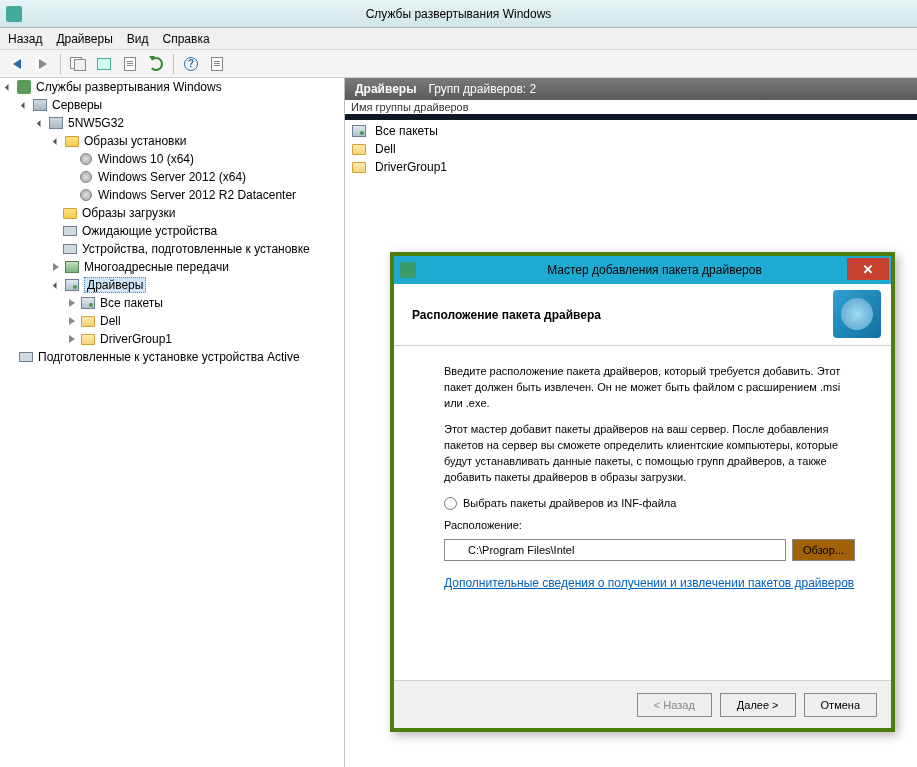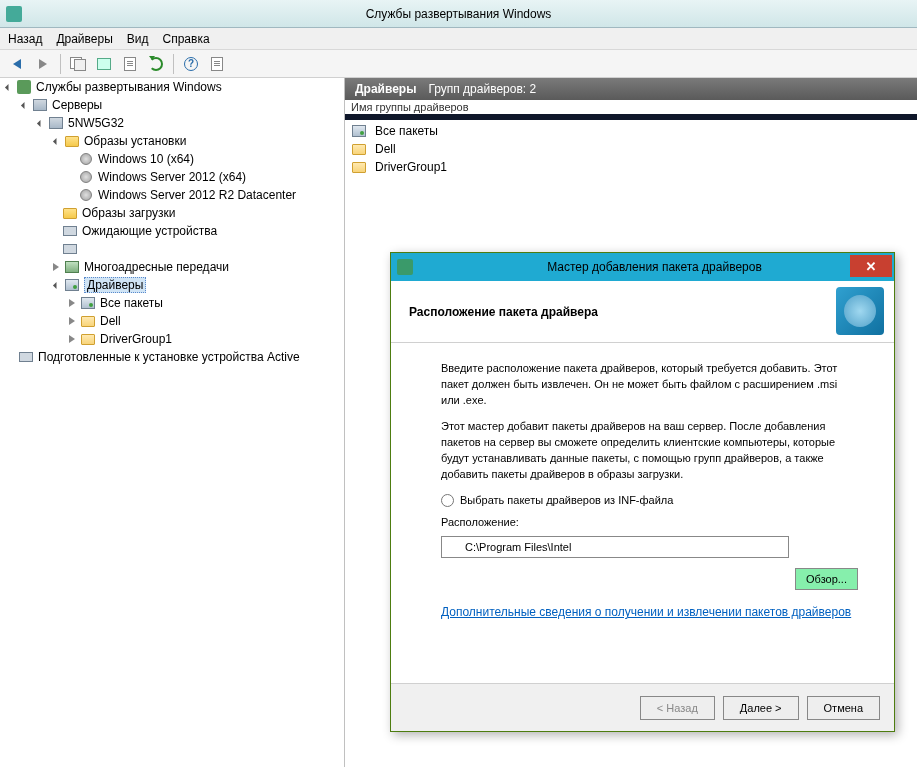--- a/index.html
+++ b/index.html
@@ -59,37 +59,37 @@
 .content-header { height: 22px; background: linear-gradient(#7a7a7a,#5a5a5a); color:#fff; display:flex; align-items:center; padding:0 10px; font-size:12px; gap: 12px; }
 .content-header b { font-weight: bold; }
 
 
 .list-header { height:20px; background:#fff; border-bottom:6px solid #0f172a; display:flex; align-items:center; padding:0 6px; }
 .list-col { font-size:11px; color:#333; }
 .list-body { background:#fff; flex:1; padding:2px 0; }
 .list-row { display:flex; align-items:center; height:18px; padding:0 6px; gap:4px; }
 
 
-.wizard { position:absolute; left:390px; top:252px; width:505px; height:480px; background:#fff; border:1px solid #4d7c0f; box-shadow: 3px 3px 10px rgba(0,0,0,0.3); }
+.wizard { position:absolute; left:390px; top:252px; width:505px; height:480px; background:#fff; border:4px solid #4d7c0f; box-shadow: 3px 3px 10px rgba(0,0,0,0.3); }
 .wiz-title { height:28px; background:#1faad2; display:flex; align-items:center; padding:0 6px; position:relative; }
 .wiz-title-icon { width:16px; height:16px; background:#3a9a6a; border-radius:2px; margin-right:8px; }
 .wiz-title-text { flex:1; text-align:center; color:#000; font-size:12px; }
 .wiz-close { width:42px; height:22px; background:#c84030; color:#fff; display:flex; align-items:center; justify-content:center; font-size:13px; font-weight:bold; cursor:pointer; position:absolute; right:2px; top:2px; }
 .wiz-header { height: 62px; background:#fff; border-bottom:1px solid #d0d0d0; display:flex; align-items:center; padding:0 18px; position:relative; }
 .wiz-header-text { font-weight:bold; font-size:12px; }
 .wiz-header-img { position:absolute; right:10px; top:6px; width:48px; height:48px; background: linear-gradient(135deg,#30a0d0,#1070a0); border-radius:4px; }
 .wiz-header-img::after { content:""; position:absolute; top:8px; left:8px; width:32px; height:32px; background:radial-gradient(#a0d8f0,#50a0c8); border-radius:50%; }
 .wiz-body { padding: 18px 36px 10px 50px; color:#000; font-size:11px; line-height:1.45; }
 .wiz-body p { margin-bottom: 10px; }
 .radio-group { margin: 10px 0 4px 0; }
 .radio-row { display:flex; align-items:center; gap:6px; margin-bottom:6px; }
 .radio-row input { margin:0; }
 .loc-row { display:flex; gap:6px; margin: 6px 0 14px 0; }
 .loc-input { flex:1; border:1px solid #888; height:22px; padding:0 23px; font-size:11px; background:#fff; }
-.browse-btn { height:22px; padding:0 10px; background:#86efac; border:1px solid #888; font-size:11px; cursor:pointer;margin-top:32px; }
+.browse-btn { height:22px; padding:0 10px; background:#a16207; border:1px solid #888; font-size:11px; cursor:pointer; }
 .wiz-link { color:#0060c0; text-decoration:underline; cursor:pointer; font-size:12px; }
 .wiz-footer { position:absolute; bottom:0; left:0; right:0; height:48px; border-top:1px solid #d0d0d0; background:#f0f0f0; display:flex; align-items:center; justify-content:flex-end; padding:0 14px; gap:8px; }
 .wiz-btn { height:24px; padding:0 16px; background:#eee; border:1px solid #888; font-size:11px; cursor:pointer; }
 .wiz-btn:disabled { color:#888; cursor:default; }
 </style>
 </head>
 <body>
 
 <div class="titlebar">
   <div class="titlebar-icon"></div>
@@ -214,20 +214,21 @@
         <span class="tree-icon">
           <span class="dev-i"></span>
         </span>
         <span class="tree-label">Ожидающие устройства</span>
       </div>
     <div class="tree-node">
         <span class="tree-indent" style="width:62px"></span>
         <span class="tree-icon">
           <span class="dev-i"></span>
         </span>
+        <span class="tree-label">Устройства, подготовленные к установке</span>
       </div>
 
     <div class="tree-node">
         <span class="tree-indent" style="width:50px"></span>
         <span class="tree-toggle">
           <span class="tri-closed"></span>
         </span>
         <span class="tree-icon">
           <span class="mc-i"></span>
         </span>

